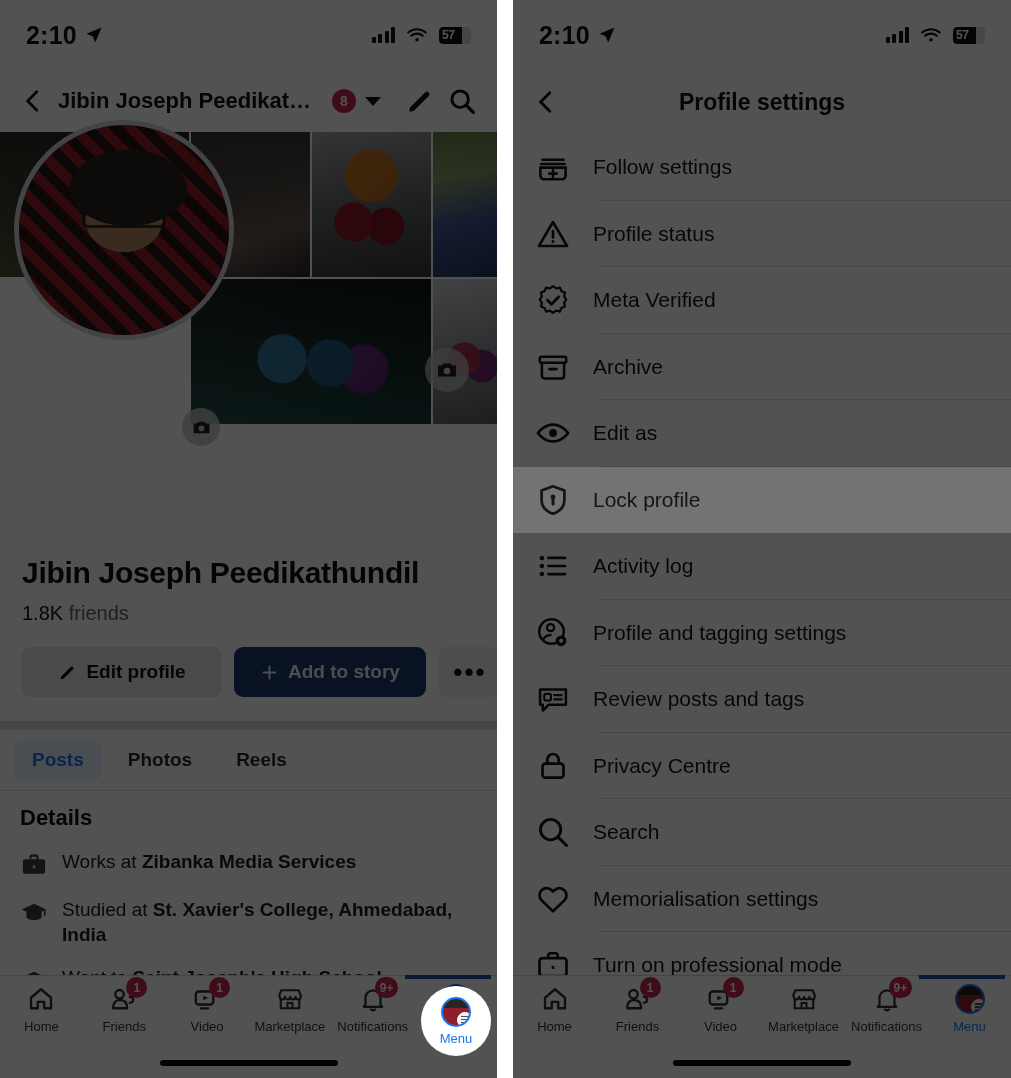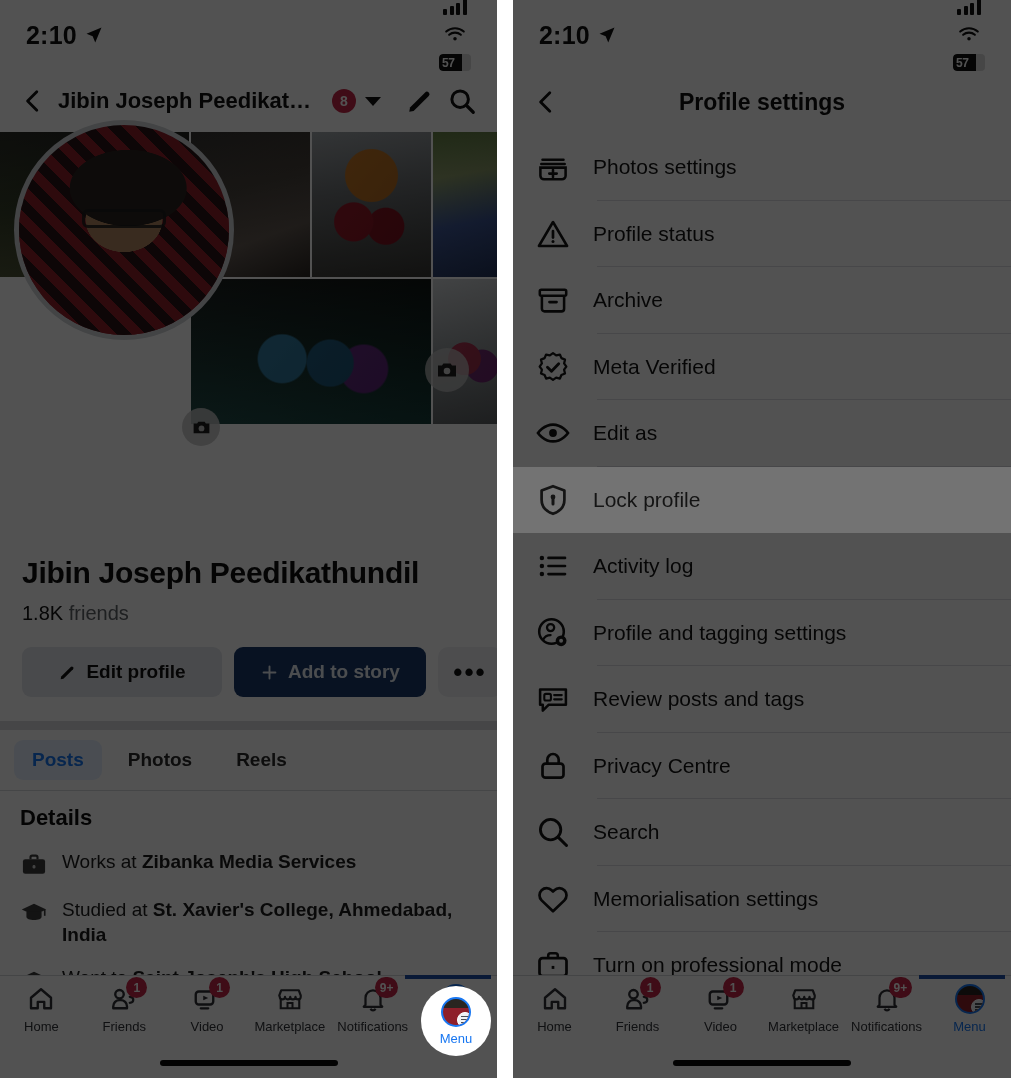--- a/index.html
+++ b/index.html
@@ -27,21 +27,21 @@
   
   .statusbar {
     position: relative; height: 70px;
     display: flex; align-items: center;
     padding: 0 26px 0 26px;
   }
   .sb-time {
     font-size: 25px; font-weight: 700; letter-spacing: .2px;
     color: #111; display: flex; align-items: center; gap: 7px;
   }
-  .sb-right { margin-left: auto; display: flex; align-items: center; gap: 11px; flex-direction: column; }
+  .sb-right { margin-left: auto; display: flex; align-items: center; gap: 11px; }
   .bars { display: flex; align-items: flex-end; gap: 2.5px; height: 16px; }
   .bars i { display:block; width: 4px; background:#111; border-radius:1px; }
   .bars i:nth-child(1){height:6px}.bars i:nth-child(2){height:9px}
   .bars i:nth-child(3){height:12px}.bars i:nth-child(4){height:16px}
   .batt {
     position: relative; width: 32px; height: 17px;
     border-radius: 4px; background: #d9d9d9; overflow: hidden;
   }
   .batt .fill {
     position:absolute; left:0; top:0; bottom:0; width: 72%;
@@ -499,56 +499,56 @@
       <div class="set-list">
 
         <div class="srow">
           <span class="sic">
             <svg viewBox="0 0 24 24" width="36" height="36">
               <path d="M5 7.2h14M4.2 10h15.6" stroke="#141414" stroke-width="1.7" stroke-linecap="round"></path>
               <path d="M3.6 12.4h16.8v5.4a2.4 2.4 0 0 1-2.4 2.4H6a2.4 2.4 0 0 1-2.4-2.4z" stroke="#141414" stroke-width="1.7" fill="none"></path>
               <path d="M12 13.9v5M9.5 16.4h5" stroke="#141414" stroke-width="1.7" stroke-linecap="round"></path>
             </svg>
           </span>
-          <span class="slabel">Photos settings</span>
+          <span class="slabel">Follow settings</span>
           <span class="rule"></span>
         </div>
 
         <div class="srow">
           <span class="sic">
             <svg viewBox="0 0 24 24" width="36" height="36">
               <path d="M12 4 2.6 20h18.8z" stroke="#141414" stroke-width="1.7" fill="none" stroke-linejoin="round"></path>
               <path d="M12 10v4.4" stroke="#141414" stroke-width="1.8" stroke-linecap="round"></path>
               <circle cx="12" cy="17" r="1" fill="#141414"></circle>
             </svg>
           </span>
           <span class="slabel">Profile status</span>
           <span class="rule"></span>
         </div>
 
         <div class="srow">
           <span class="sic">
             <svg viewBox="0 0 24 24" width="36" height="36">
+              <path d="M12 2.8l2.1 1.5 2.5-.6 1 2.4 2.4 1-.6 2.5 1.5 2.1-1.5 2.1.6 2.5-2.4 1-1 2.4-2.5-.6L12 20.6l-2.1-1.5-2.5.6-1-2.4-2.4-1 .6-2.5L3.1 11.7l1.5-2.1-.6-2.5 2.4-1 1-2.4 2.5.6z" stroke="#141414" stroke-width="1.5" fill="none" stroke-linejoin="round"></path>
+              <path d="M8.3 12.1 11 14.8l4.8-5" stroke="#141414" stroke-width="1.9" fill="none" stroke-linecap="round" stroke-linejoin="round"></path>
+            </svg>
+          </span>
+          <span class="slabel">Meta Verified</span>
+          <span class="rule"></span>
+        </div>
+
+        <div class="srow">
+          <span class="sic">
+            <svg viewBox="0 0 24 24" width="36" height="36">
               <rect x="3.2" y="5.2" width="17.6" height="4" rx="1" stroke="#141414" stroke-width="1.7" fill="none"></rect>
               <path d="M4.6 9.4v8.4a1.8 1.8 0 0 0 1.8 1.8h11.2a1.8 1.8 0 0 0 1.8-1.8V9.4" stroke="#141414" stroke-width="1.7" fill="none"></path>
               <path d="M9.6 13.4h4.8" stroke="#141414" stroke-width="1.7" stroke-linecap="round"></path>
             </svg>
           </span>
           <span class="slabel">Archive</span>
-          <span class="rule"></span>
-        </div>
-
-        <div class="srow">
-          <span class="sic">
-            <svg viewBox="0 0 24 24" width="36" height="36">
-              <path d="M12 2.8l2.1 1.5 2.5-.6 1 2.4 2.4 1-.6 2.5 1.5 2.1-1.5 2.1.6 2.5-2.4 1-1 2.4-2.5-.6L12 20.6l-2.1-1.5-2.5.6-1-2.4-2.4-1 .6-2.5L3.1 11.7l1.5-2.1-.6-2.5 2.4-1 1-2.4 2.5.6z" stroke="#141414" stroke-width="1.5" fill="none" stroke-linejoin="round"></path>
-              <path d="M8.3 12.1 11 14.8l4.8-5" stroke="#141414" stroke-width="1.9" fill="none" stroke-linecap="round" stroke-linejoin="round"></path>
-            </svg>
-          </span>
-          <span class="slabel">Meta Verified</span>
           <span class="rule"></span>
         </div>
 
         <div class="srow">
           <span class="sic">
             <svg viewBox="0 0 24 24" width="36" height="36">
               <path d="M2 12s3.8-5.6 10-5.6S22 12 22 12s-3.8 5.6-10 5.6S2 12 2 12z" stroke="#141414" stroke-width="1.8" fill="none"></path>
               <circle cx="12" cy="12" r="2.6" fill="#141414"></circle>
             </svg>
           </span>

